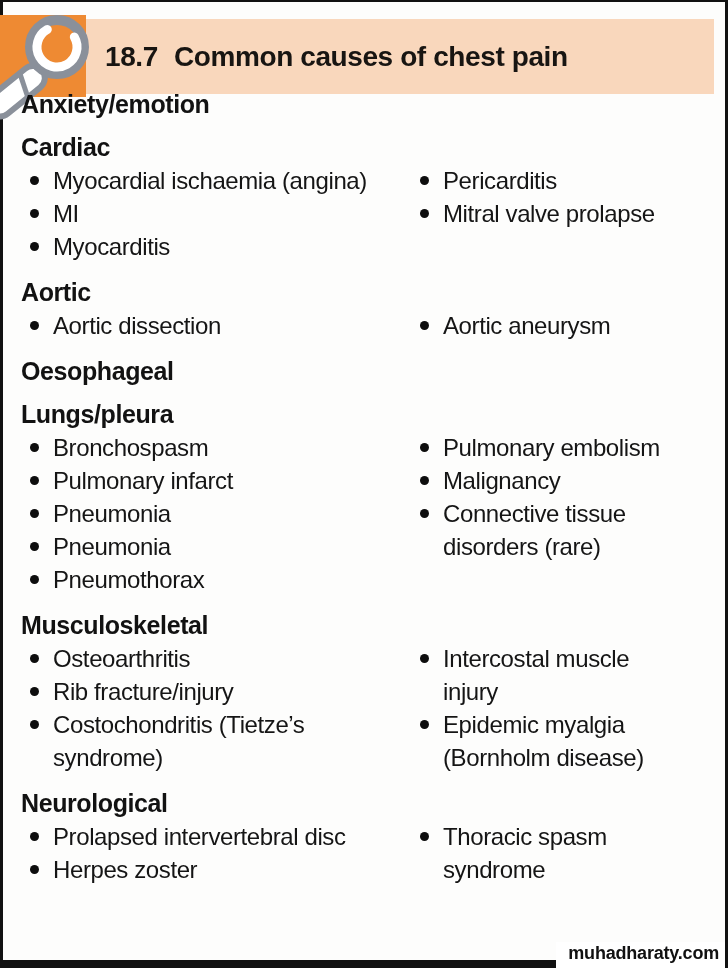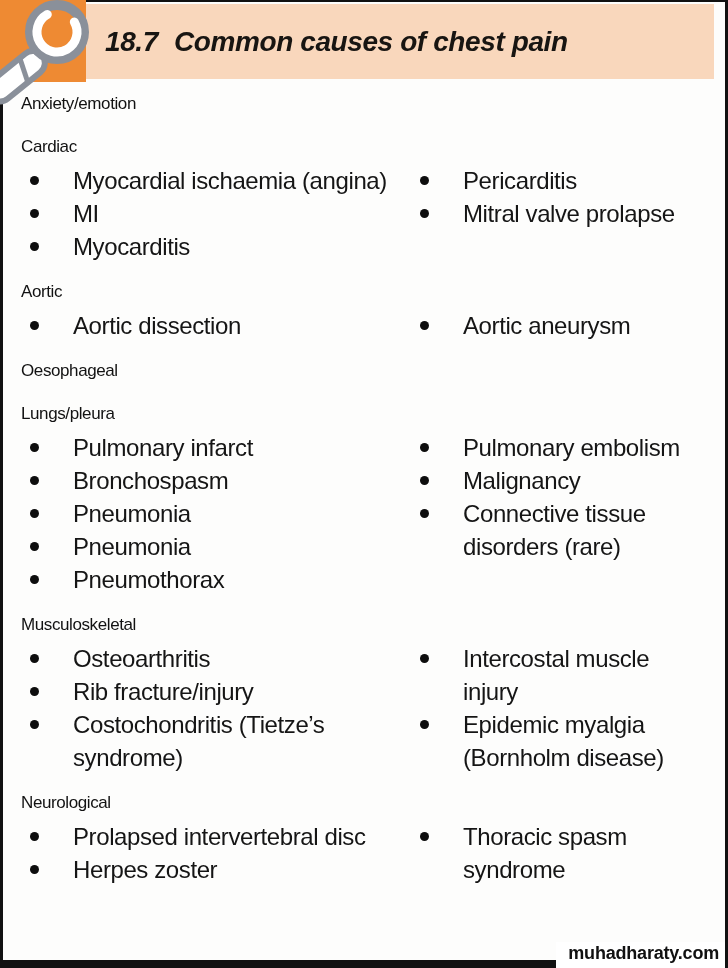--- a/index.html
+++ b/index.html
@@ -10,21 +10,21 @@
   }
   .page {
     position: relative; width: 728px; height: 968px;
     box-sizing: border-box; background: #fdfdfc;
     border-top: 2px solid #111;
     border-left: 3px solid #111;
     border-right: 3px solid #111;
     border-bottom: 8px solid #111;
   }
   
-  .header { position: absolute; top: 0; left: 0; right: 0; height: 80px; font-style: italic; }
+  .header { position: absolute; top: 15px; left: 0; right: 0; height: 80px; }
   .banner {
     position: absolute; top: 2px; left: 0; right: 11px; height: 75px;
     background: #F9D7BC;
   }
   .orange-square {
     position: absolute; top: -2px; left: -3px; width: 86px; height: 82px;
     background: #EE8A33;
   }
   .magnifier {
     position: absolute; top: -8px; left: -14px;
@@ -38,37 +38,37 @@
   .box-title .num { margin-right: 16px; }
   
   .bodybox {
     position: absolute; top: 80px; left: 0; right: 0; bottom: 0;
     padding: 8px 0 0 18px; box-sizing: border-box;
   }
   .sec { margin-top: 15px; }
   .sec:first-child { margin-top: 0; }
   .sec-heading {
     margin: 0 16px 3px 0;
-    font-size: 17px; font-weight: 400; color: #121212;
+    font-size: 25px; font-weight: 700; color: #121212;
     line-height: 28px; letter-spacing: -0.4px;
   }
   .cols { display: grid; grid-template-columns: 398px 1fr; }
   .col { list-style: none; margin: 0; padding: 0 0 0 8px; }
   .col-right { max-width: 268px; padding-left: 0; }
   .item {
     display: flex; align-items: flex-start;
     font-size: 24px; line-height: 33px; color: #151515;
     letter-spacing: -0.4px;
   }
   .bullet { flex: 0 0 24px; width: 24px; position: relative; height: 33px; }
   .bullet::after {
     content: ""; position: absolute; left: 1px; top: 12px;
     width: 9px; height: 9px; background: #0d0d0d; border-radius: 50%;
   }
-  .item-text { flex: 1 1 auto; margin-left: 20px; }
+  .item-text { flex: 1 1 auto; }
   
   .watermark {
     position: absolute; right: 0; bottom: -8px; z-index: 5;
     background: #ffffff; padding: 1px 6px 4px 12px;
     font-size: 18px; font-weight: 700; color: #111;
     letter-spacing: -0.2px;
   }
 </style>
 </head>
 <body>
@@ -151,26 +151,26 @@
   <section class="sec">
     <h2 class="sec-heading">Oesophageal</h2>
   </section>
 
   <section class="sec">
     <h2 class="sec-heading">Lungs/pleura</h2>
     <div class="cols">
       <ul class="col col-left">
   <li class="item">
     <span class="bullet"></span>
+    <span class="item-text">Bronchospasm</span>
+  </li>
+
+  <li class="item">
+    <span class="bullet"></span>
     <span class="item-text">Pulmonary infarct</span>
-  </li>
-
-  <li class="item">
-    <span class="bullet"></span>
-    <span class="item-text">Bronchospasm</span>
   </li>
 
   <li class="item">
     <span class="bullet"></span>
     <span class="item-text">Pneumonia</span>
   </li>
 
   <li class="item">
     <span class="bullet"></span>
     <span class="item-text">Pneumonia</span>

